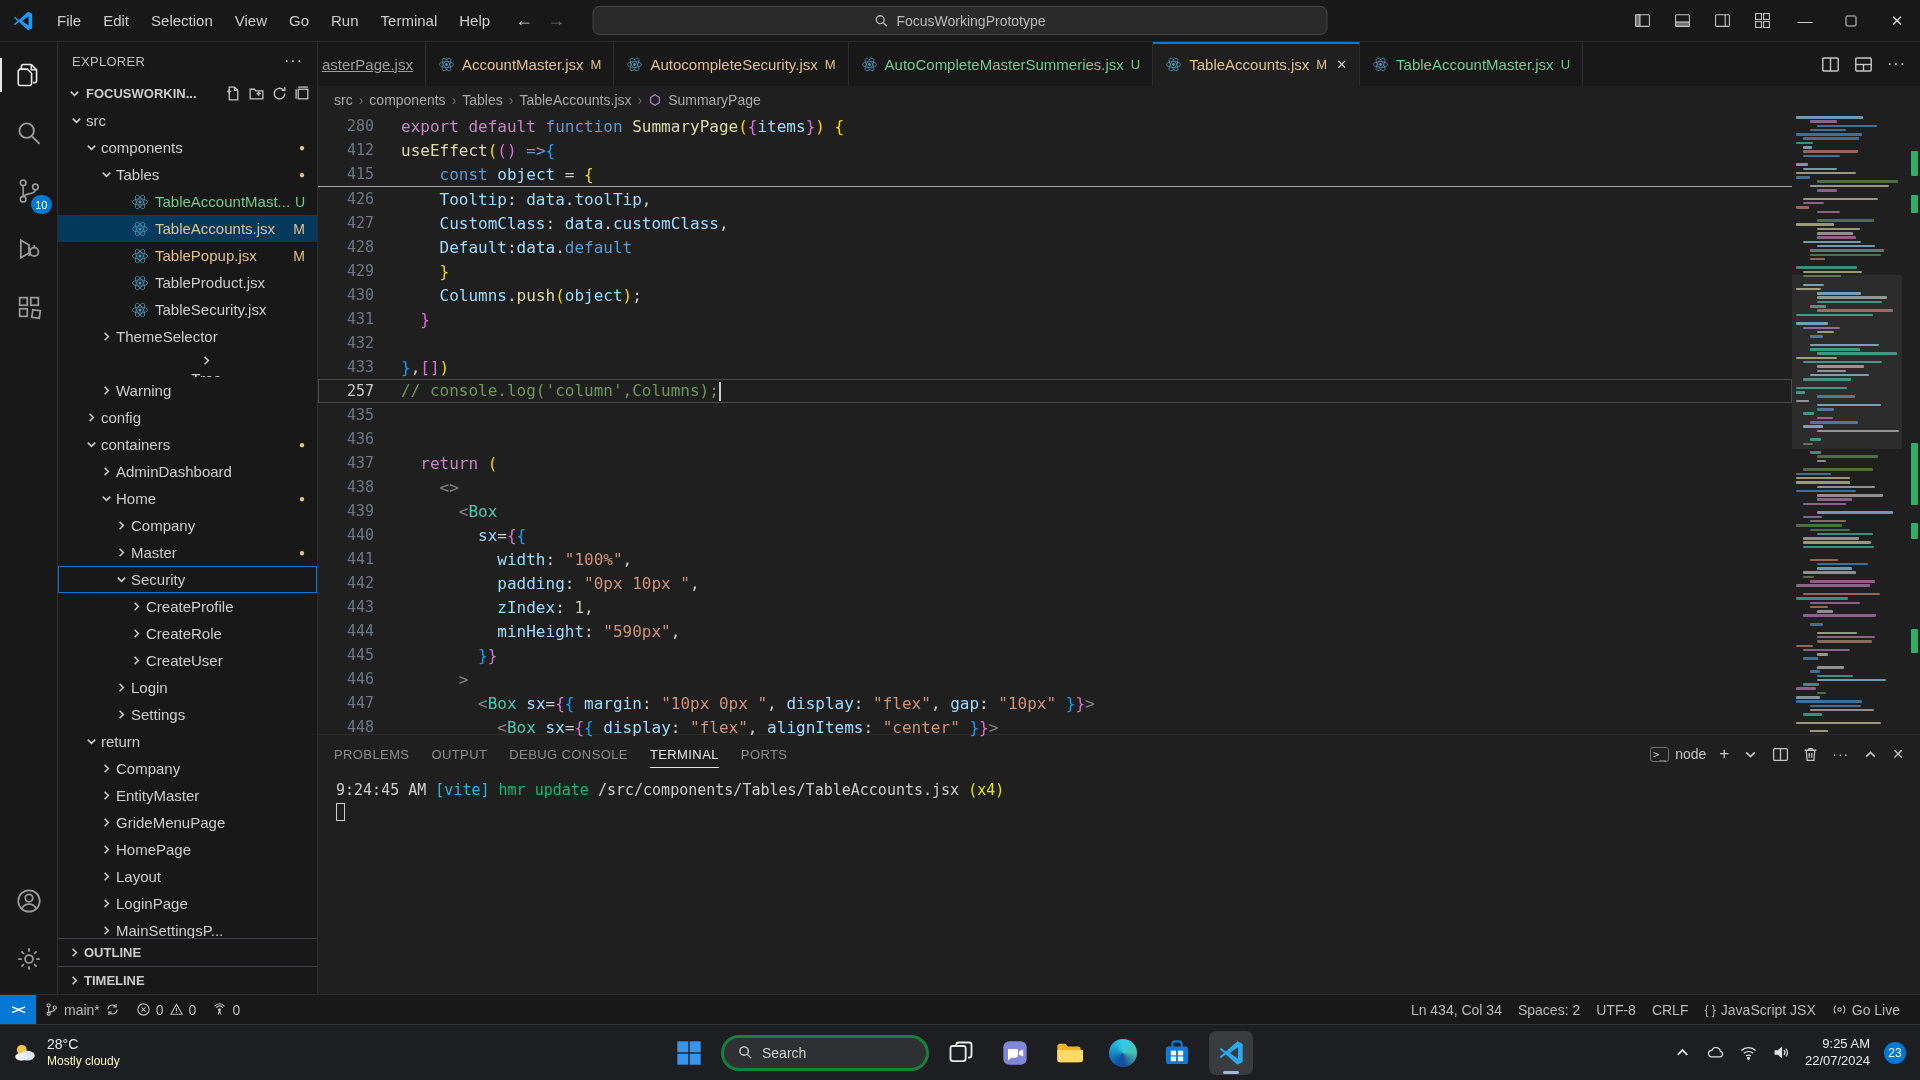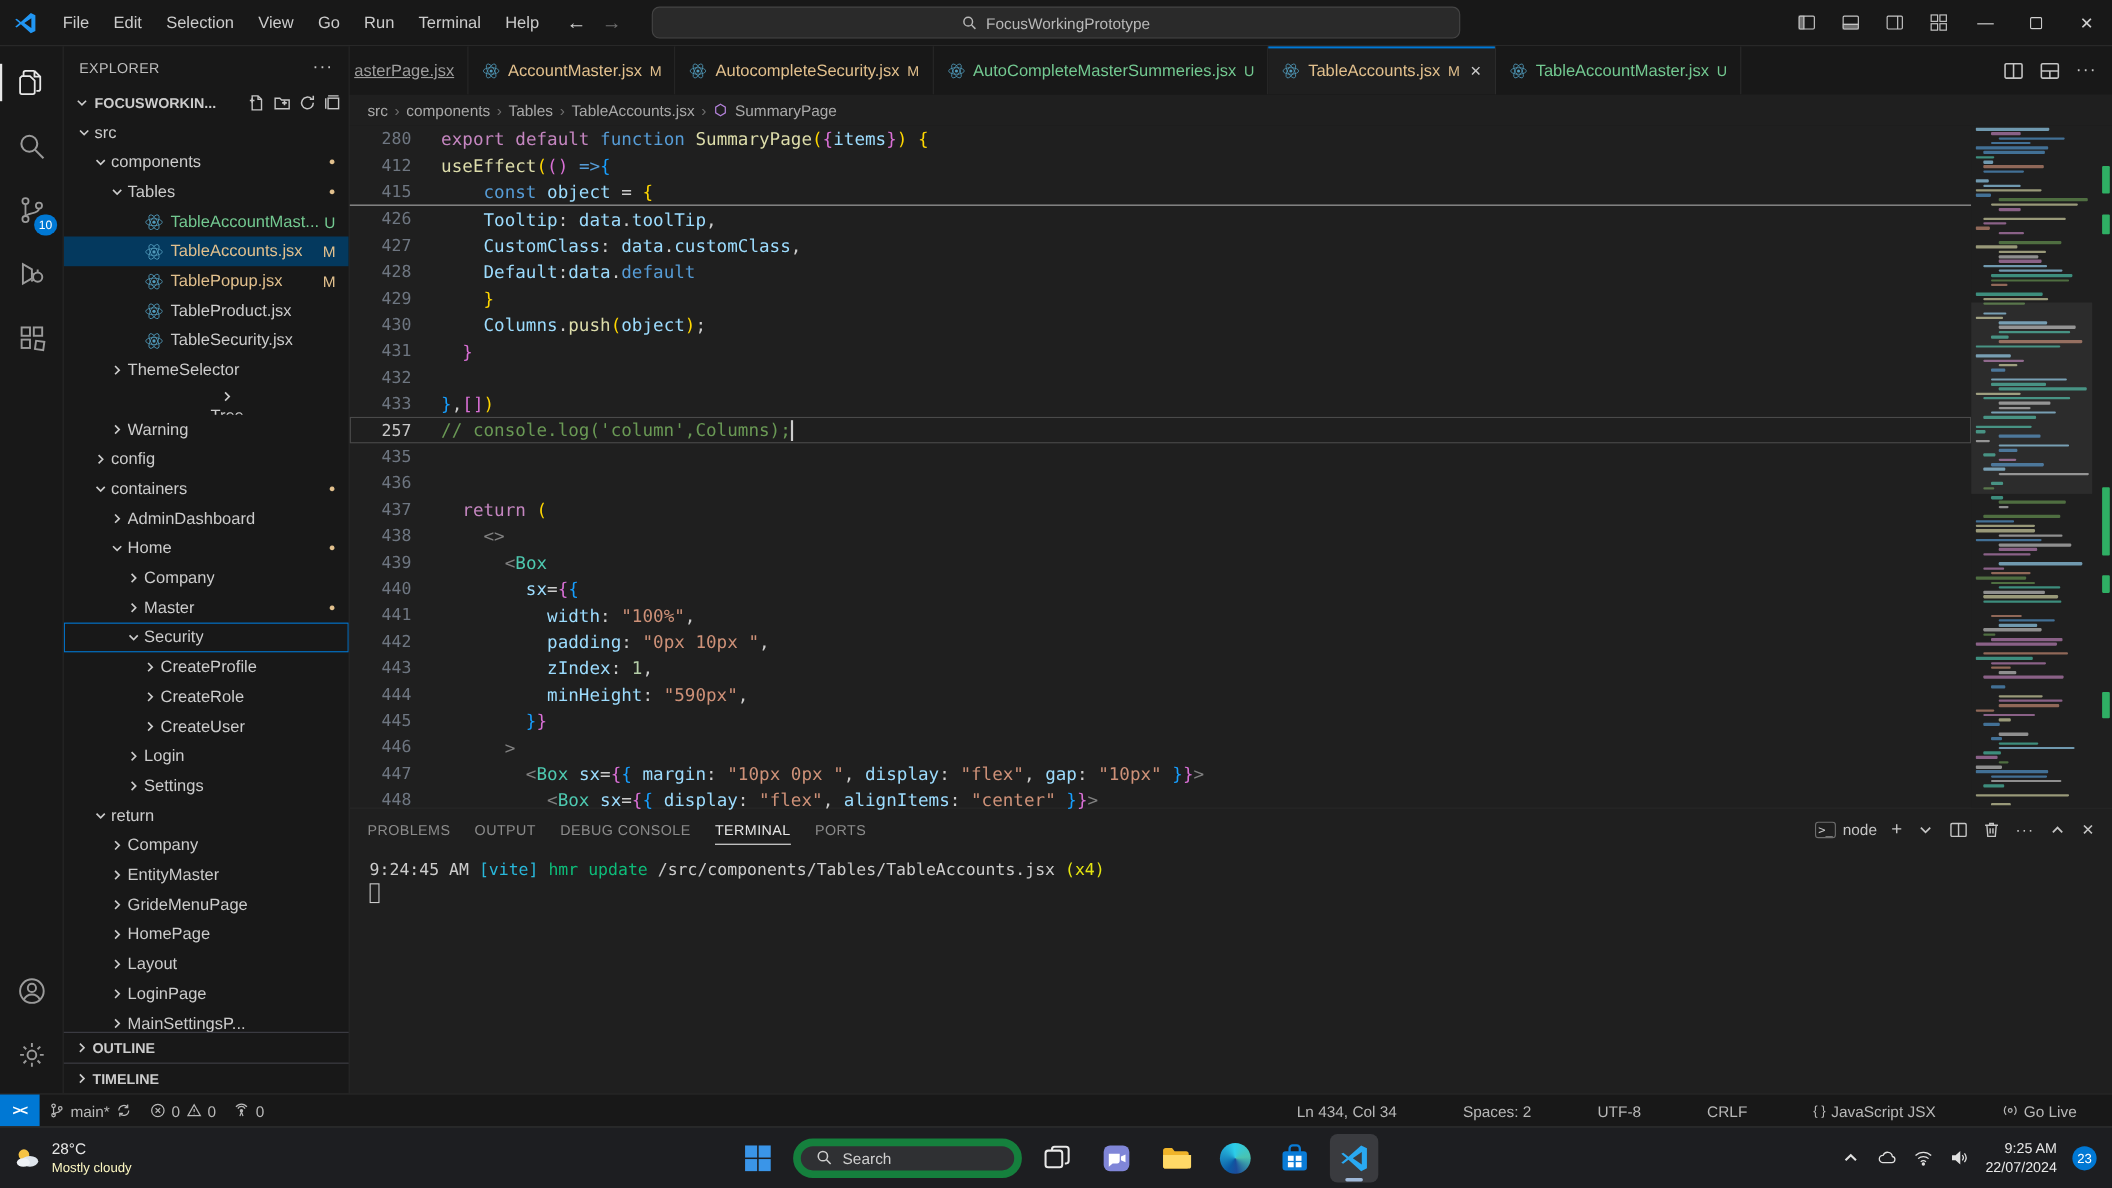--- a/index.html
+++ b/index.html
@@ -112,34 +112,34 @@
   .shell-badge { font-family:"DejaVu Sans Mono", monospace; font-size:11px; border:1px solid #6e6e6e; border-radius:3px; padding:0 2px; line-height:13px; }
   .terminal { flex:1 1 auto; padding:6px 18px; font-family:"DejaVu Sans Mono", monospace; font-size:15px; line-height:22px; }
   .t-fg{color:#cccccc} .t-cyan{color:#29b8db} .t-green{color:#0dbc79} .t-yellow{color:#e5e510}
   .term-cursor { width:9px; height:18px; border:1px solid #cccccc; margin-top:2px; }
 
   
   .statusbar { height:30px; flex:0 0 30px; background:#181818; border-top:1px solid #2b2b2b; display:flex; align-items:center; font-size:14px; color:#b8b8b8; }
   .remote-box { width:36px; height:100%; background:#0078d4; color:#fff; display:flex; align-items:center; justify-content:center; font-size:13px; font-weight:bold; letter-spacing:-1px; }
   .sb-item { display:flex; align-items:center; gap:5px; padding:0 8px; height:100%; }
   .sb-item svg { width:15px; height:15px; }
-  .sb-right { margin-left:auto; display:flex; align-items:flex-end; height:100%; padding-right:24px;gap:44px; }
+  .sb-right { margin-left:auto; display:flex; align-items:flex-end; height:100%; padding-right:12px; }
 
   
   .taskbar { height:56px; flex:0 0 56px; background:#1d1e21; border-top:1px solid #333; display:flex; align-items:center; position:relative; }
   .weather { display:flex; align-items:center; gap:9px; padding-left:12px; }
   .weather-txt { display:flex; flex-direction:column; line-height:1.25; }
   .weather-temp { font-size:14px; color:#e8e8e8; }
   .weather-desc { font-size:12px; color:#fef9c3; }
   .tb-center { position:absolute; left:50%; top:0; bottom:0; transform:translateX(-50%); display:flex; align-items:center; gap:10px; }
   .tb-icon { width:44px; height:44px; border-radius:7px; display:flex; align-items:center; justify-content:center; }
   .tb-icon svg { width:28px; height:28px; }
   .tb-icon.app-active { background:#3a3b3f; position:relative; }
   .tb-icon.app-active::after { content:""; position:absolute; bottom:1px; left:50%; transform:translateX(-50%); width:16px; height:3px; border-radius:2px; background:#9fb8d8; }
-  .tb-search { height:36px; width:208px; border-radius:18px; background:#2f3033; border:7px solid #15803d; display:flex; align-items:center; gap:9px; padding:0 14px; color:#cfcfcf; font-size:14px; }
+  .tb-search { height:36px; width:208px; border-radius:18px; background:#2f3033; border:3px solid #15803d; display:flex; align-items:center; gap:9px; padding:0 14px; color:#cfcfcf; font-size:14px; }
   .tray { margin-left:auto; display:flex; align-items:center; gap:14px; padding-right:14px; }
   .tray-ico { color:#e0e0e0; display:flex; align-items:center; }
   .tray-ico svg { width:19px; height:19px; }
   .clock { text-align:right; font-size:13px; color:#e8e8e8; line-height:1.3; }
   .notif-badge { width:22px; height:22px; border-radius:50%; background:#0078d4; color:#fff; font-size:12px; display:flex; align-items:center; justify-content:center; }
 </style>
 </head>
 <body>
 
 <div class="screen">

